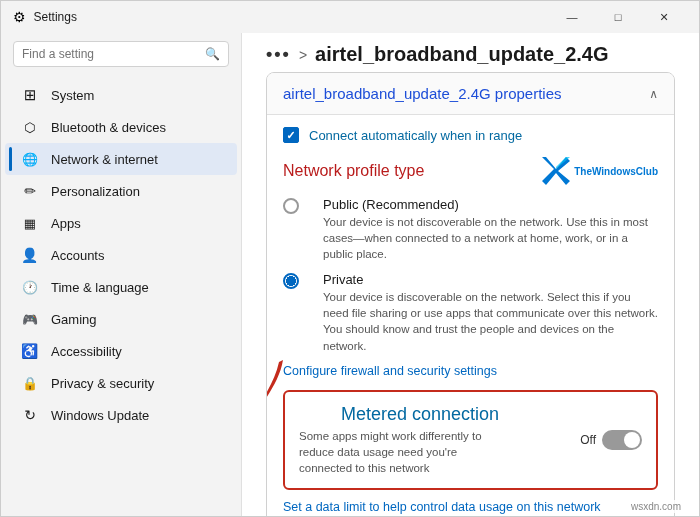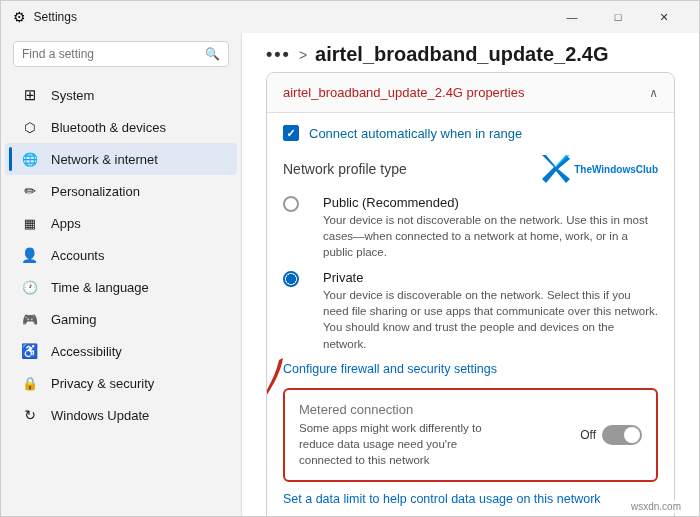--- a/index.html
+++ b/index.html
@@ -197,22 +197,22 @@
     .properties-header {
       display: flex;
       align-items: center;
       justify-content: space-between;
       padding: 12px 16px;
       background: #fafafa;
       border-bottom: 1px solid #e0e0e0;
     }
 
     .properties-header-title {
-      font-size: 13px;
-      color: #b91c1c;
+      font-size: 15px;
+      color: #1d4ed8;
     }
 
     .chevron-up {
       color: #666;
       font-size: 12px;
     }
 
     .properties-body {
       padding: 12px 16px;
     }
@@ -249,22 +249,22 @@
     }
 
     .profile-type-row {
       display: flex;
       align-items: center;
       justify-content: space-between;
       margin-bottom: 12px;
     }
 
     .profile-type-label {
-      font-size: 14px;
-      color: #404040;
+      font-size: 16px;
+      color: #b91c1c;
     }
 
     .watermark-text {
       font-size: 11px;
       color: #0078d4;
       font-weight: 600;
     }
 
     .watermark-logo {
       display: flex;
@@ -314,21 +314,21 @@
       border-radius: 6px;
       padding: 12px 14px;
       display: flex;
       align-items: center;
       justify-content: space-between;
       margin-bottom: 10px;
       position: relative;
     }
 
     .metered-left {}
-    .metered-title { font-size: 13px; color: #737373; font-weight: 500; margin-bottom: 3px; }
+    .metered-title { font-size: 18px; color: #0369a1; font-weight: 500; margin-bottom: 3px; text-align: right; }
     .metered-desc { font-size: 11.5px; color: #555; line-height: 1.4; max-width: 200px; }
 
     .toggle-switch {
       display: flex;
       align-items: center;
       gap: 6px;
       flex-shrink: 0;
       margin-left: 31px;
     }
 

